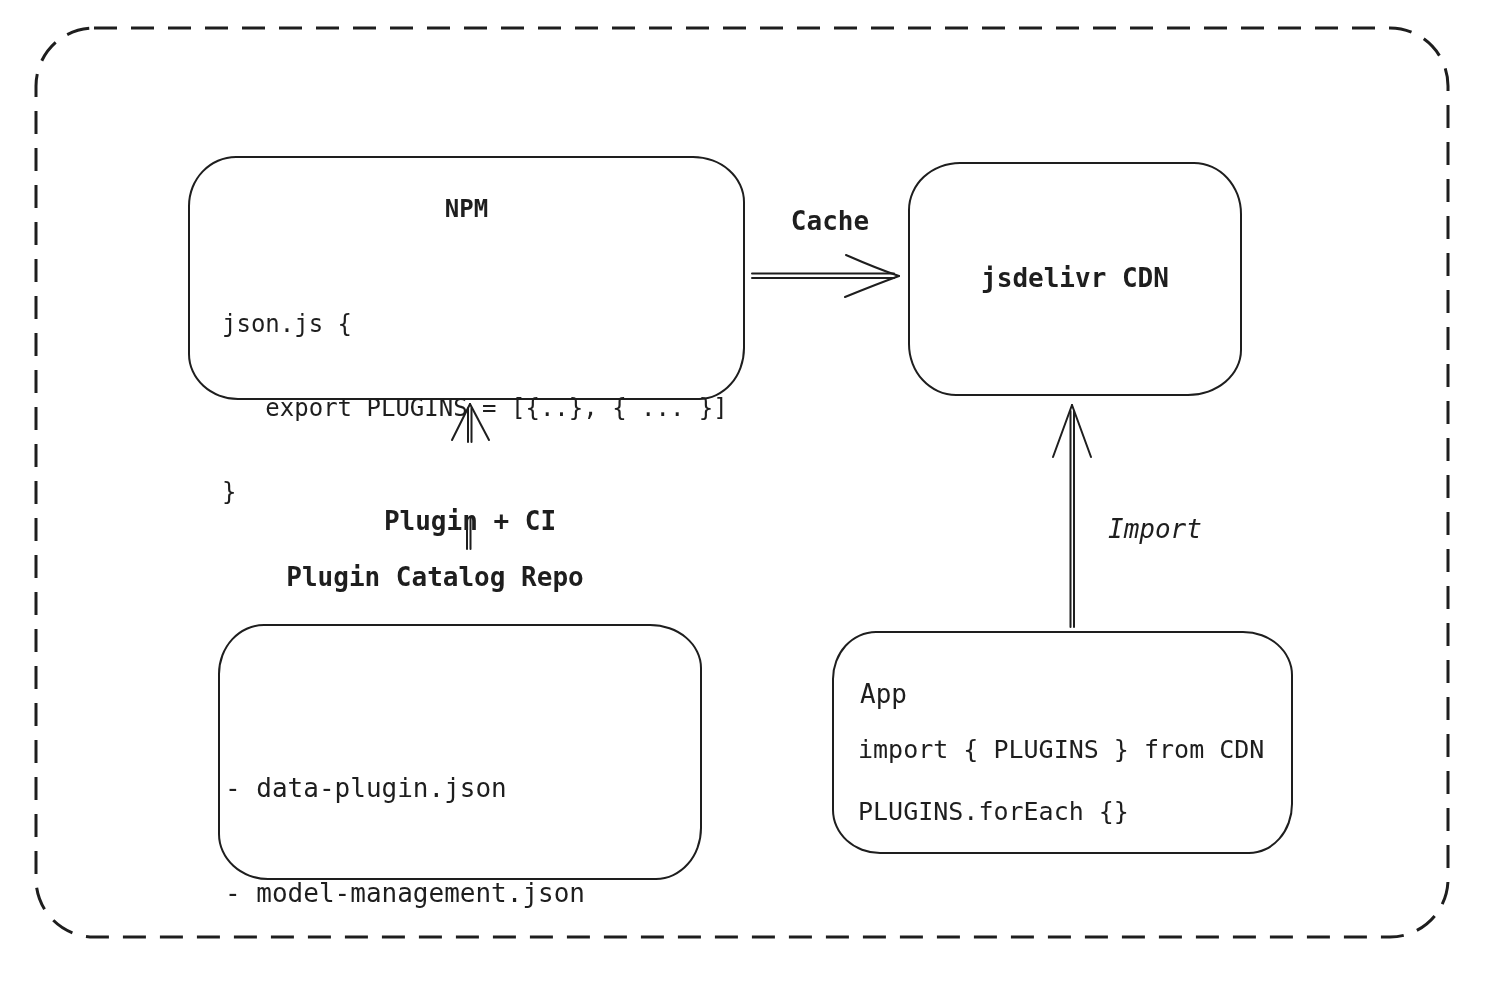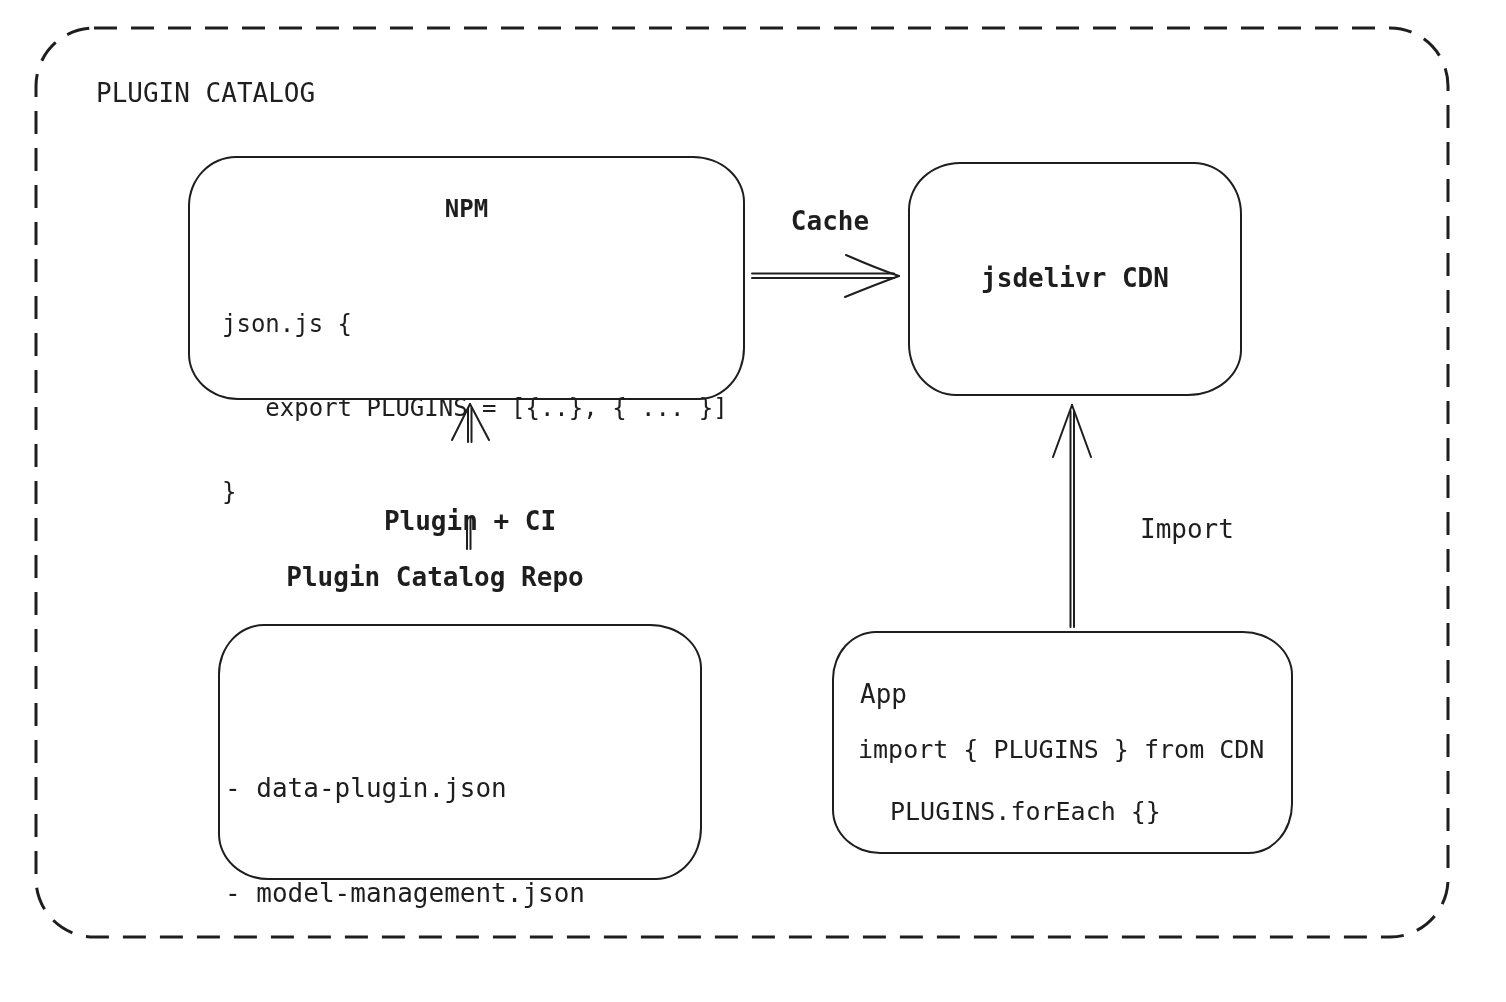--- a/index.html
+++ b/index.html
@@ -52,23 +52,23 @@
 
   .cdn-label  { left: 908px; top: 261px; width: 334px; }
 
   .build-label { left: 320px; top: 444px; width: 300px; line-height: 31px; }
 
   .repo-label { left: 285px; top: 560px; width: 300px; }
   .repo-files { left: 225px; top: 701px; line-height: 35px; }
 
   .app-title  { left: 860px; top: 677px; text-align: center; }
   .app-code1  { left: 858px; top: 733px; font-size: 25px; }
-  .app-code2  { left: 858px; top: 795px; font-size: 25px; margin-left: 32px; }
+  .app-code2  { left: 858px; top: 795px; font-size: 25px; }
 
-  .import-label { left: 1140px; top: 512px; }
+  .import-label { left: 1108px; top: 512px; font-style: italic; }
 </style>
 </head>
 <body>
 
 <div class="canvas">
 
   <svg class="overlay" viewBox="0 0 1506 1002">
 
     <rect x="36" y="28" width="1412" height="909" rx="58" ry="58" fill="none" stroke="#1e1e1e" stroke-width="3" stroke-dasharray="23 14"></rect>
 
@@ -89,21 +89,20 @@
     </g>
 
     <g stroke="#1e1e1e" stroke-width="2" fill="none" stroke-linecap="round">
       <path d="M1070.5 627 L1070.5 411"></path>
       <path d="M1074 627 L1074 411"></path>
       <path d="M1072 405 L1053 457"></path>
       <path d="M1072 405 L1091 457"></path>
     </g>
   </svg>
 
-  <div class="txt diagram-title">PLUGIN CATALOG</div>
 
   <div class="box npm"></div>
   <div class="txt npm-title center">NPM</div>
   <div class="txt npm-code">
     <div>json.js {</div>
     <div>   export PLUGINS = [{..}, { ... }]</div>
     <div>}</div>
   </div>
 
   <div class="txt cache-label center">Cache</div>

